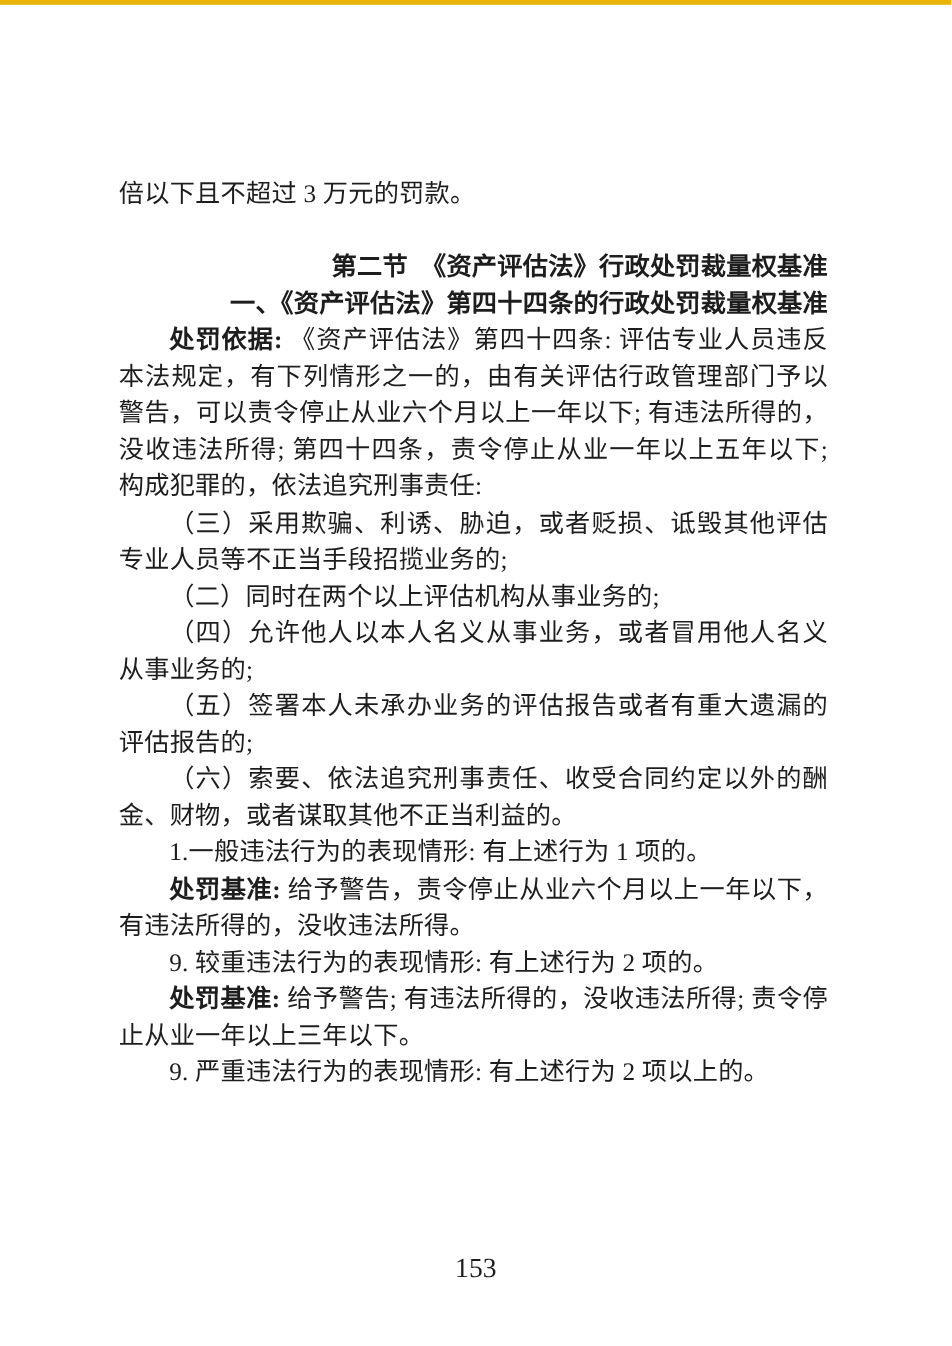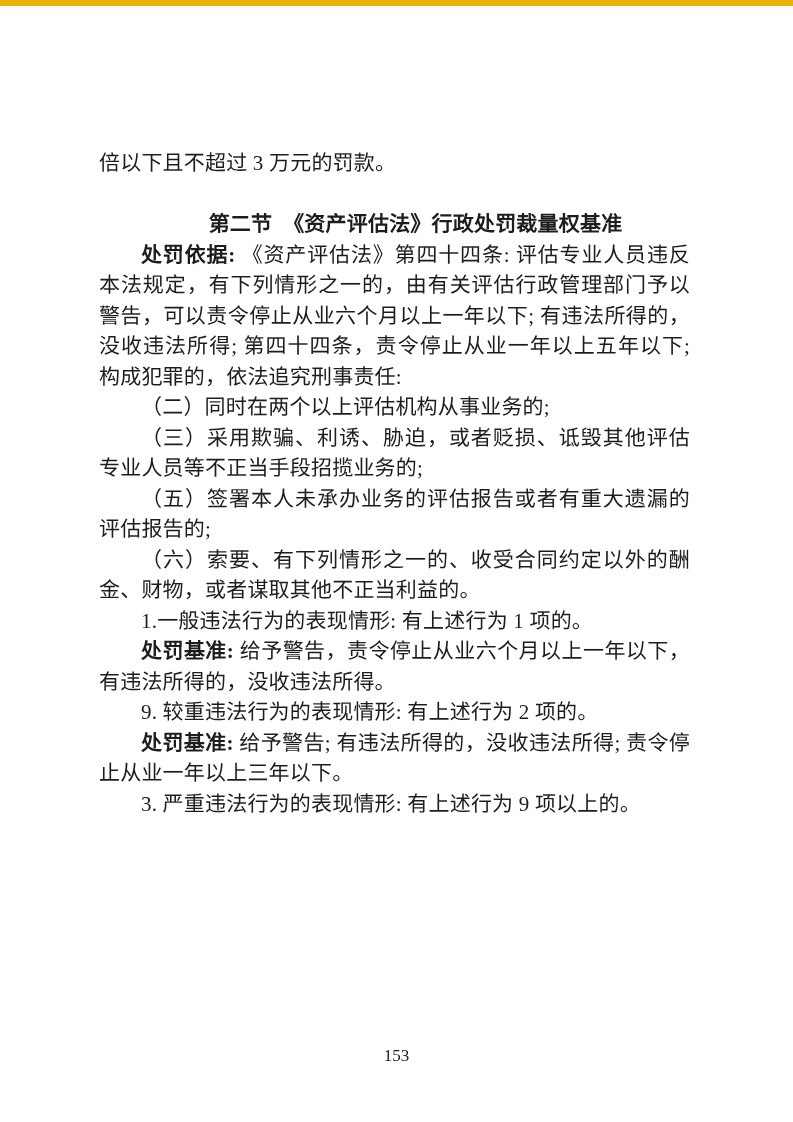--- a/index.html
+++ b/index.html
@@ -7,21 +7,21 @@
     padding: 0;
     background: #ffffff;
   }
   .page {
     position: relative;
     width: 793px;
     height: 1122px;
     background: #ffffff;
     overflow: hidden;
     box-sizing: border-box;
-    border-top: 6px solid #eab308;
+    border-top: 4px solid #eab308;
     font-family: "Liberation Serif", "DejaVu Serif", serif;
     color: #1d1d1d;
   }
   .doc-body {
     position: absolute;
     left: 99px;
     top: 142px;
     width: 591px;
   }
   .para {
@@ -33,50 +33,52 @@
     letter-spacing: 0.2px;
   }
   .para.blank {
     height: 30.5px;
   }
   .para.indent {
     text-indent: 42px;
   }
   .para.heading {
     font-weight: bold;
-    text-align: center;
+    text-align: right;
     text-indent: 42px;
   }
   .run.bold {
     font-weight: bold;
   }
   .page-number {
     position: absolute;
     top: 1040px;
     left: 0;
     width: 100%;
     text-align: center;
-    font-size: 17px;
+    font-size: 23px;
     color: #1d1d1d;
     font-family: "Liberation Serif", "DejaVu Serif", serif;
   }
 </style>
 </head>
 <body>
 
 <div class="page">
   <div class="doc-body" id="doc-body">
       <p class="para body"><span class="run">倍以下且不超过 3 万元的罚款。</span></p>
       <p class="para blank"></p>
       <p class="para heading indent"><span class="run bold">第二节&nbsp;&nbsp;《资产评估法》行政处罚裁量权基准</span></p>
+      <p class="para heading indent"><span class="run bold">一、《资产评估法》第四十四条的行政处罚裁量权基准</span></p>
       <p class="para body indent"><span class="run bold">处罚依据:</span><span class="run"> 《资产评估法》第四十四条: 评估专业人员违反本法规定，有下列情形之一的，由有关评估行政管理部门予以警告，可以责令停止从业六个月以上一年以下; 有违法所得的，没收违法所得; 第四十四条，责令停止从业一年以上五年以下; 构成犯罪的，依法追究刑事责任:</span></p>
+      <p class="para body indent"><span class="run">（三）采用欺骗、利诱、胁迫，或者贬损、诋毁其他评估专业人员等不正当手段招揽业务的;</span></p>
       <p class="para body indent"><span class="run">（二）同时在两个以上评估机构从事业务的;</span></p>
-      <p class="para body indent"><span class="run">（三）采用欺骗、利诱、胁迫，或者贬损、诋毁其他评估专业人员等不正当手段招揽业务的;</span></p>
+      <p class="para body indent"><span class="run">（四）允许他人以本人名义从事业务，或者冒用他人名义从事业务的;</span></p>
       <p class="para body indent"><span class="run">（五）签署本人未承办业务的评估报告或者有重大遗漏的评估报告的;</span></p>
-      <p class="para body indent"><span class="run">（六）索要、有下列情形之一的、收受合同约定以外的酬金、财物，或者谋取其他不正当利益的。</span></p>
+      <p class="para body indent"><span class="run">（六）索要、依法追究刑事责任、收受合同约定以外的酬金、财物，或者谋取其他不正当利益的。</span></p>
       <p class="para body indent"><span class="run">1.一般违法行为的表现情形: 有上述行为 1 项的。</span></p>
       <p class="para body indent"><span class="run bold">处罚基准:</span><span class="run"> 给予警告，责令停止从业六个月以上一年以下，有违法所得的，没收违法所得。</span></p>
       <p class="para body indent"><span class="run">9. 较重违法行为的表现情形: 有上述行为 2 项的。</span></p>
       <p class="para body indent"><span class="run bold">处罚基准:</span><span class="run"> 给予警告; 有违法所得的，没收违法所得; 责令停止从业一年以上三年以下。</span></p>
-      <p class="para body indent"><span class="run">3. 严重违法行为的表现情形: 有上述行为 9 项以上的。</span></p>
+      <p class="para body indent"><span class="run">9. 严重违法行为的表现情形: 有上述行为 2 项以上的。</span></p>
     </div>
   <div class="page-number">153</div>
 </div>
 
 </body></html>

